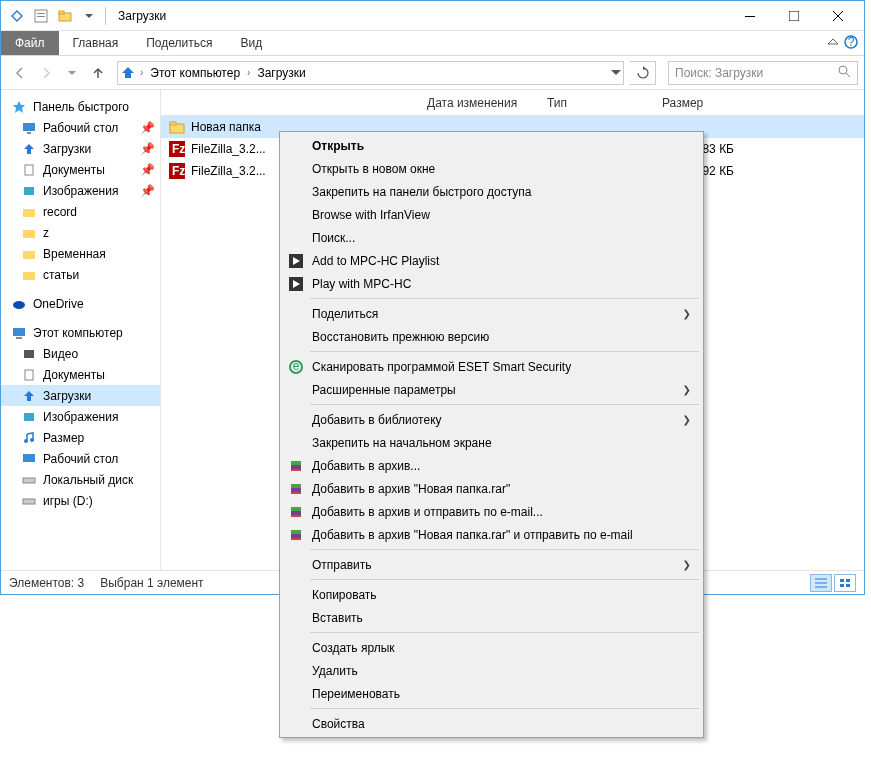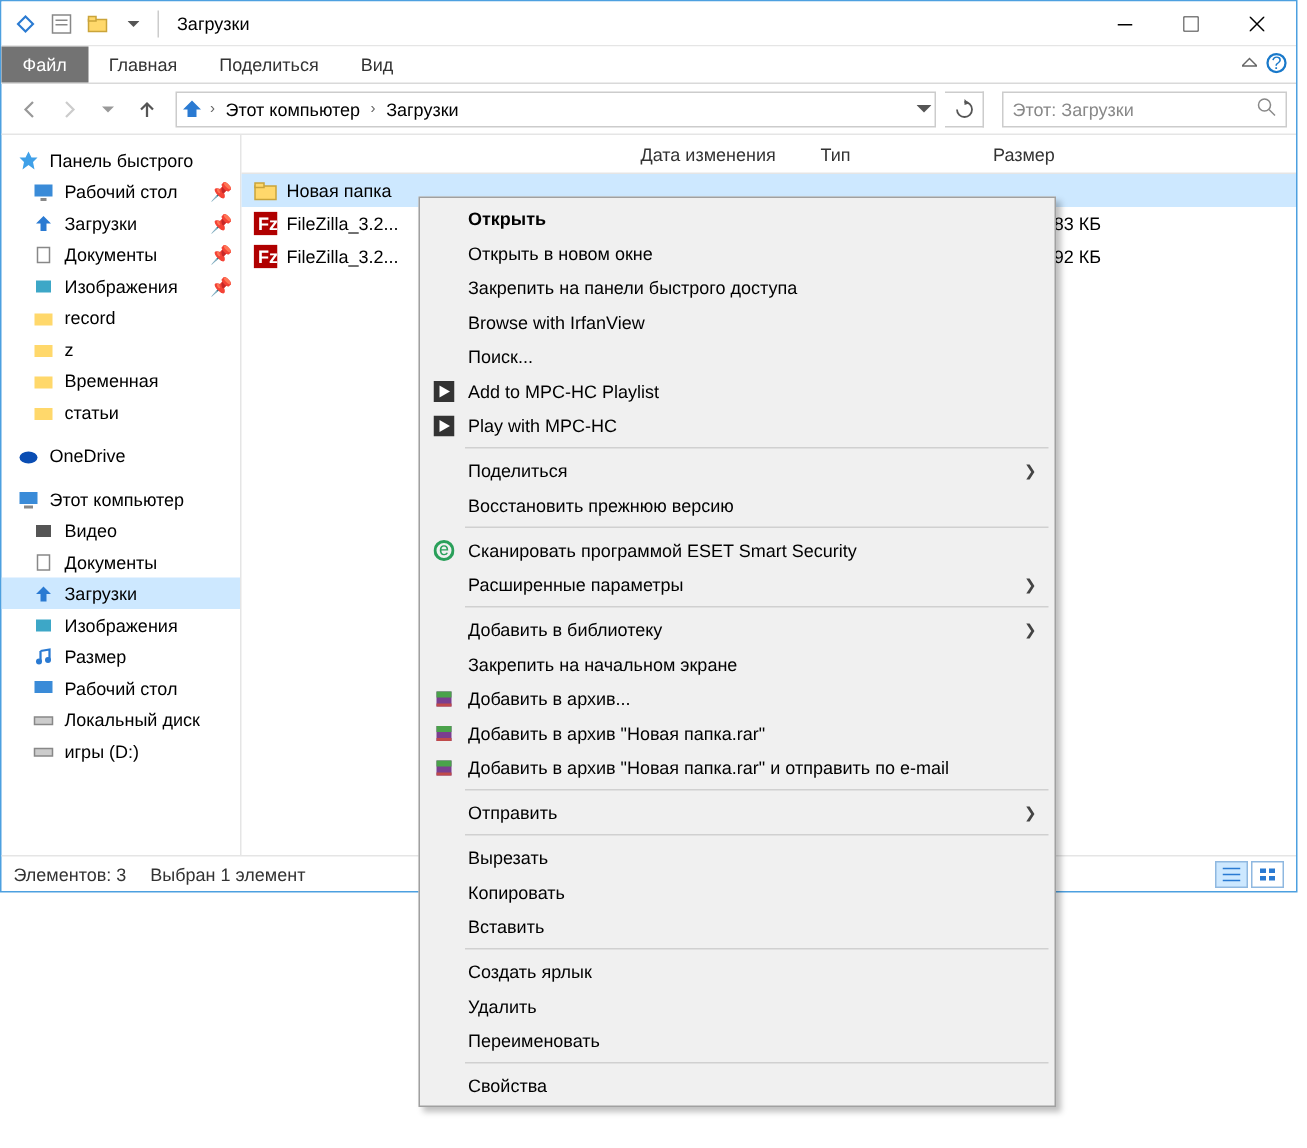--- a/index.html
+++ b/index.html
@@ -169,21 +169,21 @@
             </svg></span>
       </div>
     </div>
     <div class="refresh">
         <svg width="14" height="14">
           <path d="M7 2 A5 5 0 1 1 2 7" fill="none" stroke="#555" stroke-width="1.2"></path>
           <polygon points="7,0 10,3 7,4" fill="#555"></polygon>
         </svg>
       </div>
     <div class="search">
-      <span>Этот: Загрузки</span>
+      <span>Поиск: Загрузки</span>
       <span class="s-icon"><svg width="13" height="13">
             <circle cx="5" cy="5" r="4" fill="none" stroke="#888"></circle>
             <line x1="8" y1="8" x2="12" y2="12" stroke="#888"></line>
           </svg></span>
     </div>
   </div>
 
   <div class="content">
 
     <div class="sidebar">
@@ -513,32 +513,39 @@
       <span>Добавить в архив "Новая папка.rar"</span>
     </div>
     <div class="cm-item">
       <span class="cm-ico">
         <svg width="14" height="14">
           <rect x="2" y="2" width="10" height="10" fill="#7a3e8f"></rect>
           <rect x="2" y="2" width="10" height="4" fill="#4aa24a"></rect>
           <rect x="2" y="10" width="10" height="2" fill="#c04a4a"></rect>
         </svg>
       </span>
+      <span>Добавить в архив и отправить по e-mail...</span>
+    </div>
+    <div class="cm-item">
+      <span class="cm-ico">
+        <svg width="14" height="14">
+          <rect x="2" y="2" width="10" height="10" fill="#7a3e8f"></rect>
+          <rect x="2" y="2" width="10" height="4" fill="#4aa24a"></rect>
+          <rect x="2" y="10" width="10" height="2" fill="#c04a4a"></rect>
+        </svg>
+      </span>
       <span>Добавить в архив "Новая папка.rar" и отправить по e-mail</span>
     </div>
     <div class="cm-sep"></div>
     <div class="cm-item">
       <span>Отправить</span>
       <span class="cm-arrow">❯</span>
     </div>
     <div class="cm-sep"></div>
     <div class="cm-item">
-      <span>Вырезать</span>
-    </div>
-    <div class="cm-item">
       <span>Копировать</span>
     </div>
     <div class="cm-item">
       <span>Вставить</span>
     </div>
     <div class="cm-sep"></div>
     <div class="cm-item">
       <span>Создать ярлык</span>
     </div>
     <div class="cm-item">

